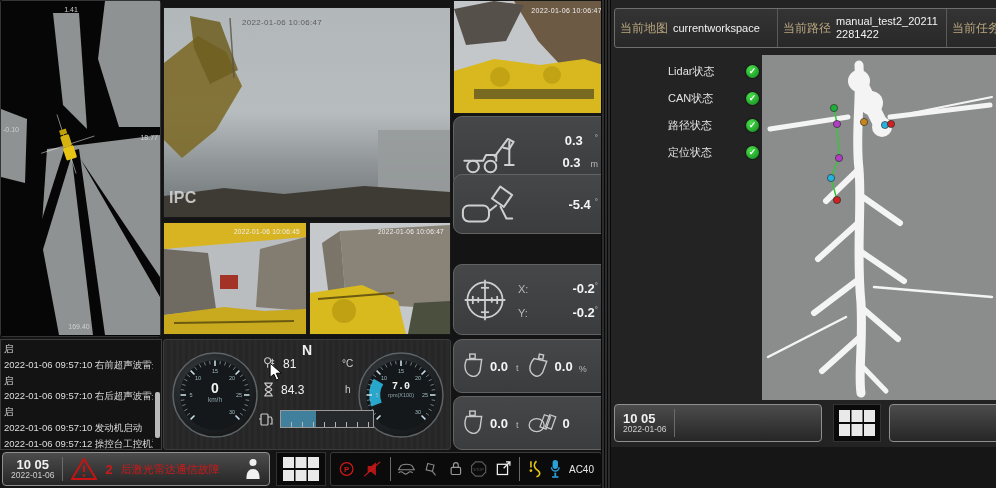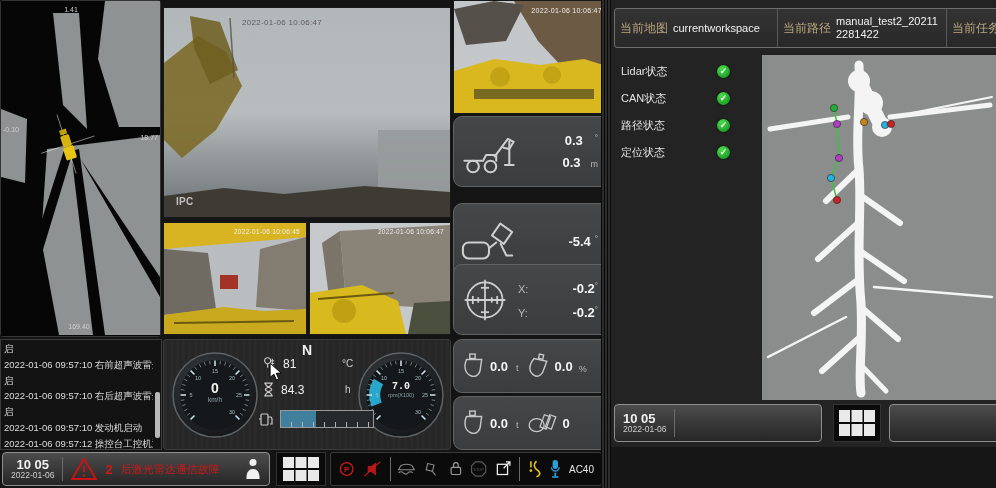--- a/index.html
+++ b/index.html
@@ -18,21 +18,21 @@
   .timeblk .t1{font-size:13px;font-weight:bold;color:#f0f0f0;}
   .timeblk .t2{font-size:8.5px;color:#cfcfcf;}
   .vdiv{width:1px;align-self:stretch;background:#6a6a6a;margin:4px 0;}
   .iconstrip{background:#0b0b0b;border:1px solid #3a3a3a;border-radius:3px;display:flex;align-items:center;gap:7px;padding:0 7px;}
   .gridbtn{background:#0a0a0a;border:1px solid #333;display:flex;align-items:center;justify-content:center;cursor:pointer;}
   .hdr{background:linear-gradient(180deg,#343434,#282828);border:1px solid #6e6e6e;border-radius:3px;display:flex;}
   .hcell{display:flex;align-items:center;gap:5px;padding:2px 5px;border-left:1px solid #5a5a5a;overflow:hidden;}
   .hcell:first-child{border-left:none;}
   .hlabel{color:#b9a67f;font-size:12px;white-space:nowrap;}
   .hvalue{color:#f2f2f2;font-size:11px;line-height:1.15;word-break:break-all;}
-  .strow{display:flex;align-items:center;height:27px;gap:26px;}
+  .strow{display:flex;align-items:center;height:27px;gap:8px;justify-content:flex-end;}
   .stlabel{font-size:11px;color:#e3e3e3;width:70px;}
   .okdot{width:13px;height:13px;border-radius:50%;background:radial-gradient(circle at 35% 30%,#4ade4a,#0e8a1d);color:#fff;font-size:9px;line-height:13px;text-align:center;font-weight:bold;box-shadow:0 0 2px #000;}
   .gauge{position:absolute;width:88px;height:88px;}
   .gcenter{position:absolute;left:0;top:30px;width:88px;text-align:center;line-height:1.1;}
   .gv{font-size:14px;font-weight:bold;color:#f2f2f2;}
   .gu{font-size:6.5px;color:#8fa6ad;}
   .dashrow{position:absolute;display:flex;align-items:center;gap:6px;}
   .dashnum{font-size:12px;color:#f2f2f2;}
   .dashunit{font-size:10px;color:#cfcfcf;}
   .fuelbar{width:92px;height:16px;border:1px solid #9a9a9a;background:#26292b;position:relative;}
@@ -83,21 +83,21 @@
         </linearGradient>
       </defs>
       <rect width="286" height="209" fill="url(#fog)"></rect>
       <polygon points="0,55 34,28 62,44 78,78 52,122 18,150 0,132" fill="#7d6b2a" opacity="0.9"></polygon>
       <polygon points="26,8 56,14 74,62 46,76 30,40" fill="#6f5e20" opacity="0.85"></polygon>
       <line x1="66" y1="10" x2="70" y2="70" stroke="#5a5244" stroke-width="1.5" opacity="0.8"></line>
       <rect x="214" y="122" width="72" height="62" fill="#979b9c" opacity="0.9"></rect>
       <polygon points="0,188 60,180 120,186 200,178 286,184 286,209 0,209" fill="#3e3b35"></polygon>
     </svg>
     <span class="ts" style="left:78px;top:10px;color:#5c5c5c;font-size:8px;">2022-01-06 10:06:47</span>
-    <span class="ts" style="left:12px;bottom:10px;color:#d9d9d9;font-size:10px;font-weight:bold;opacity:.85;">IPC</span>
+    <span class="ts" style="left:5px;bottom:10px;color:#d9d9d9;font-size:16px;font-weight:bold;opacity:.85;">IPC</span>
   </div>
 
   <div class="abs cam" style="left:453px;top:0;width:158px;height:114px;">
     <svg width="156" height="112" viewBox="0 0 156 112">
       <rect width="156" height="112" fill="#c3c7c9"></rect>
       <polygon points="60,0 156,0 156,66 112,70 84,40" fill="#6d5a44"></polygon>
       <polygon points="0,8 40,0 70,4 52,40 12,44" fill="#56504a"></polygon>
       <polygon points="0,70 40,58 86,64 130,58 156,66 156,112 0,112" fill="#d8b81e"></polygon>
       <circle cx="46" cy="76" r="10" fill="#c2a314"></circle>
       <circle cx="98" cy="74" r="9" fill="#c2a314"></circle>
@@ -121,21 +121,21 @@
         <span class="val">0.3</span>
         <span class="sup">°</span>
       </div>
       <div style="display:flex;justify-content:flex-end;align-items:baseline;gap:10px;">
         <span class="val">0.3</span>
         <span class="unit">m</span>
       </div>
     </div>
   </div>
 
-  <div class="abs tbox" style="left:453px;top:203px;width:158px;height:76px;">
+  <div class="abs tbox" style="left:453px;top:174px;width:158px;height:60px;">
     <svg width="58" height="48" viewBox="0 0 40 32" style="margin-left:6px;">
       <g stroke="#cfcfcf" stroke-width="1.4" fill="none" stroke-linecap="round" stroke-linejoin="round">
         <rect x="2" y="17" width="18" height="11" rx="4"></rect>
         <path d="M20,21 l5,-4"></path>
         <rect x="24" y="6" width="10" height="10" transform="rotate(35 29 11)"></rect>
         <path d="M28,18 l4,8 h4"></path>
       </g>
     </svg>
     <div style="flex:1;display:flex;justify-content:flex-end;align-items:baseline;gap:4px;padding-right:12px;">
       <span class="val">-5.4</span>

